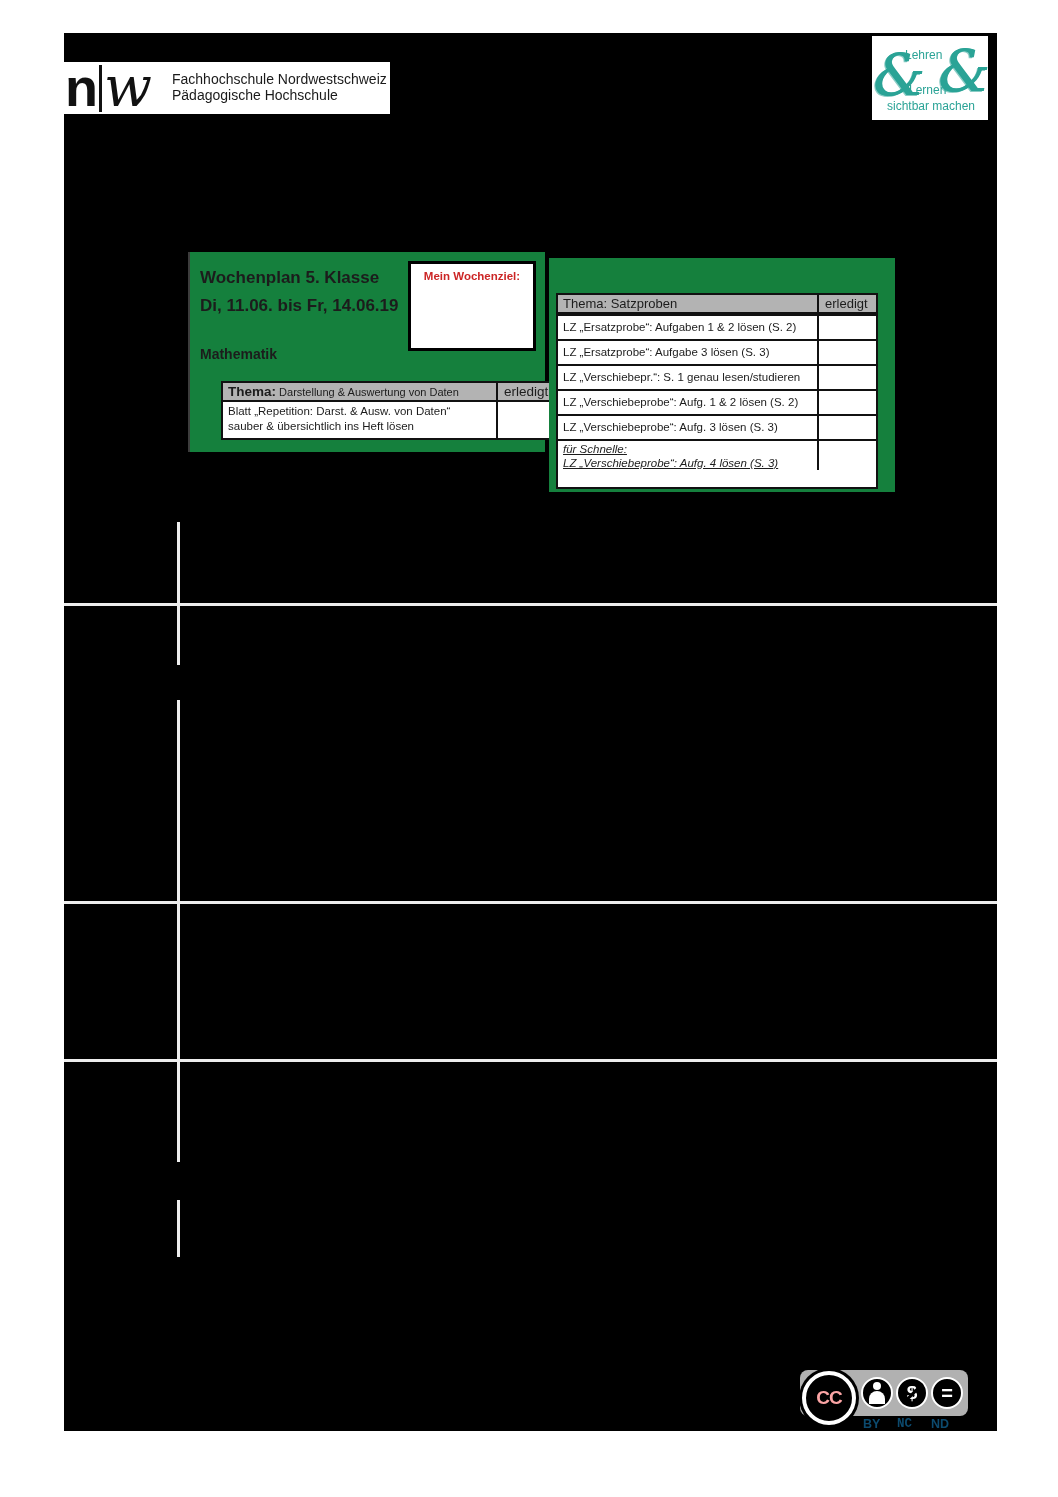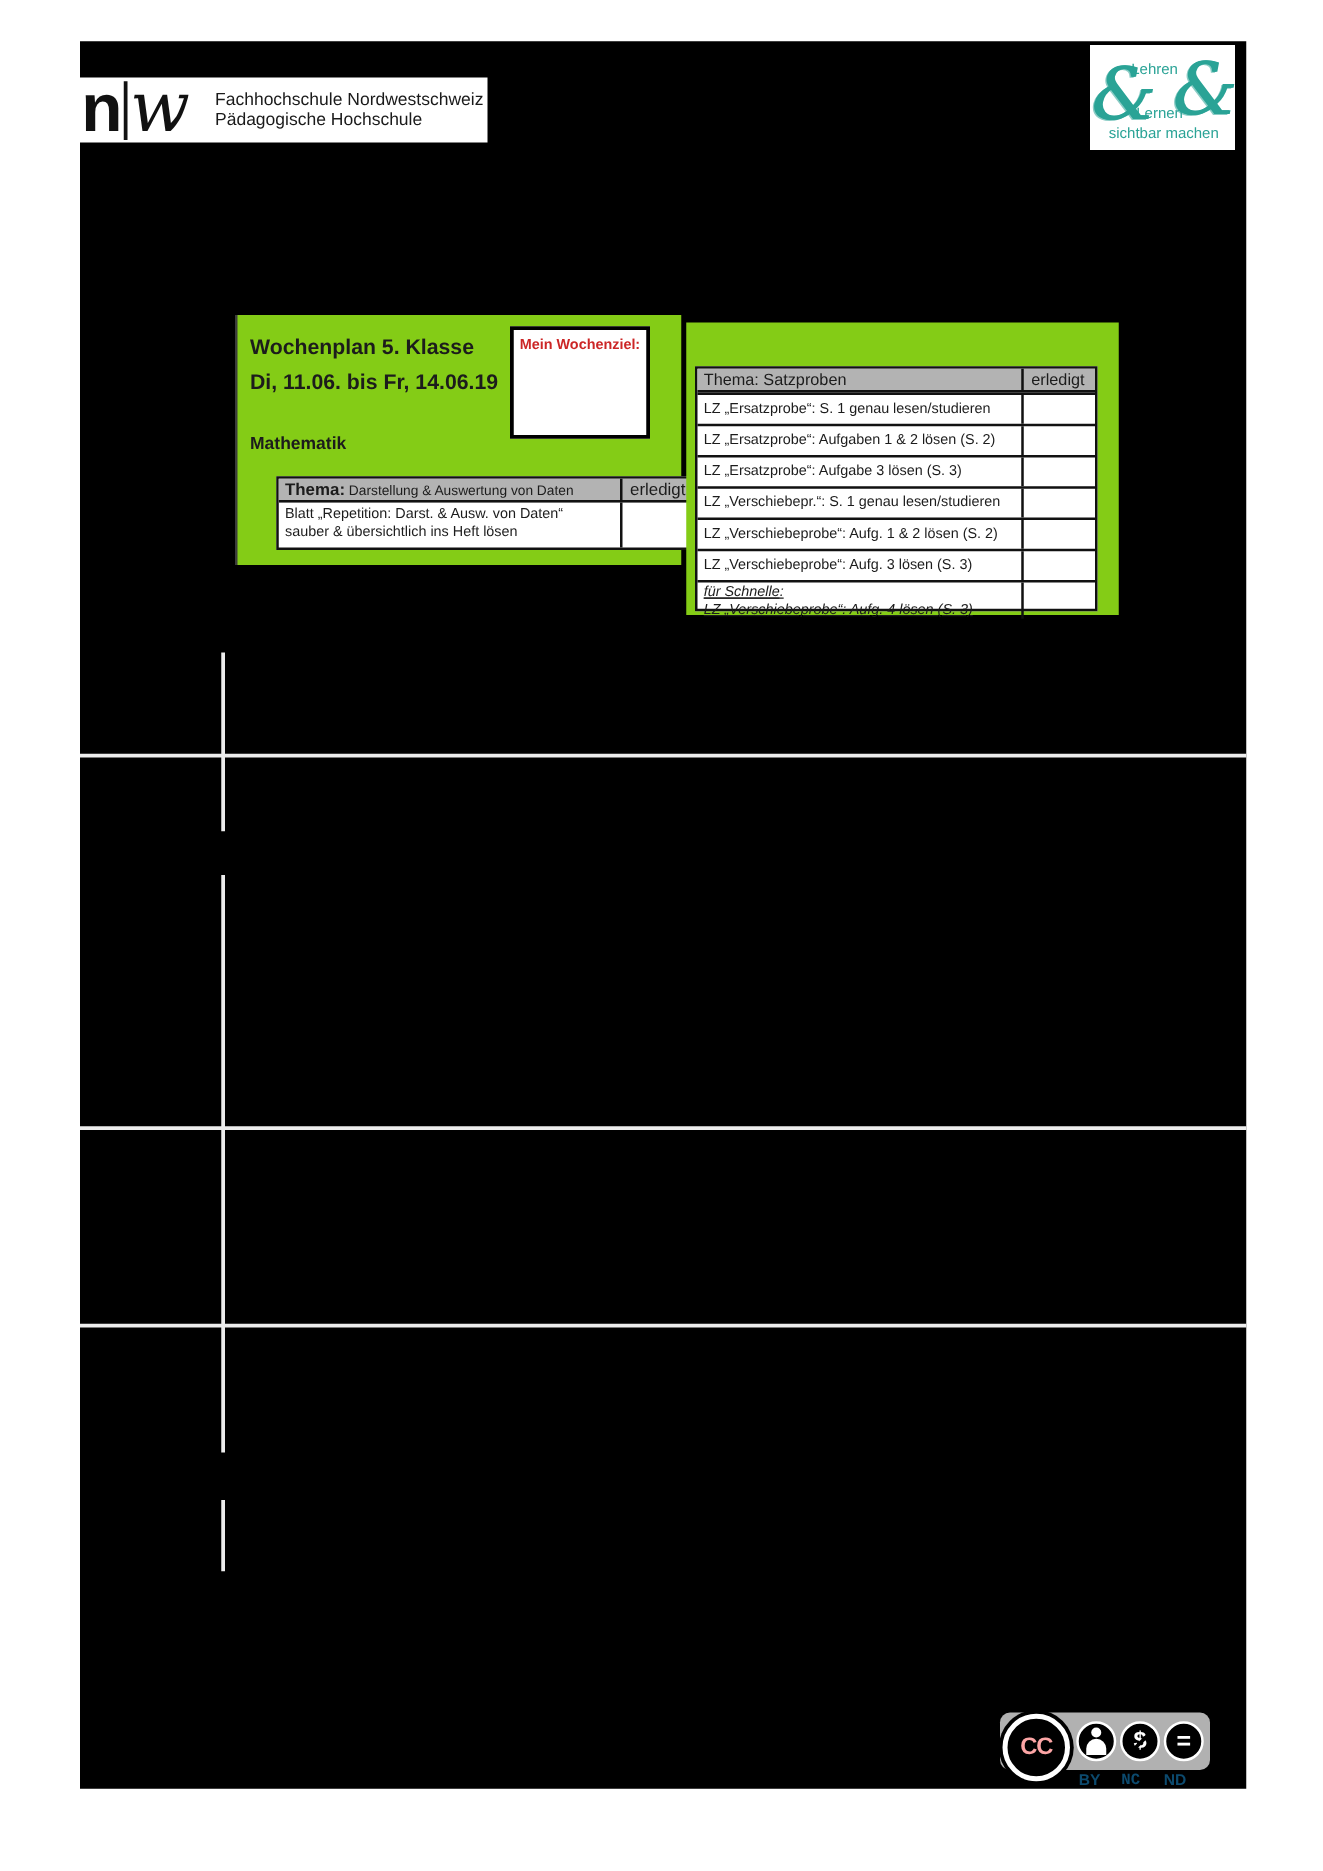--- a/index.html
+++ b/index.html
@@ -19,27 +19,27 @@
   .lls-box *{color:#2aa396;}
   .amp{position:absolute;font:italic 400 58px/1 "DejaVu Serif",serif;
        text-shadow:1px 0 0 #2aa396,-1px 1px 0 rgba(42,163,150,.55);}
   .amp-left{left:1px;top:10px;}
   .amp-right{left:66px;top:6px;}
   .lls-l1{position:absolute;left:33px;top:13px;font:400 12px/12px "Liberation Sans",sans-serif;}
   .lls-l2{position:absolute;left:37px;top:48px;font:400 12px/12px "Liberation Sans",sans-serif;}
   .lls-l3{position:absolute;left:7px;top:64px;width:104px;text-align:center;font:400 12px/13px "Liberation Sans",sans-serif;}
 
   
-  .shot{position:absolute;background:#84cc16;color:#1c1c1c;}
+  .shot{position:absolute;background:#15803d;color:#1c1c1c;}
   .wp-img{left:188px;top:252px;width:355px;height:200px;border-left:2px solid #3c3c3c;}
   .de-img{left:549px;top:258px;width:346px;height:234px;}
 
   .wp-title{position:absolute;left:10px;top:16px;font:700 17px/19px "Liberation Sans",sans-serif;}
   .wp-date{position:absolute;left:10px;top:44px;font:700 17px/19px "Liberation Sans",sans-serif;}
-  .goal-box{position:absolute;left:218px;top:9px;width:112px;height:90px;background:#fff;border:3px solid #000;box-sizing:border-box;}
+  .goal-box{position:absolute;left:218px;top:9px;width:128px;height:90px;background:#fff;border:3px solid #000;box-sizing:border-box;}
   .goal-label{display:block;margin-top:5px;text-align:center;font:700 11.5px/14px "Liberation Sans",sans-serif;color:#cc2626;}
   .wp-section{position:absolute;left:10px;top:94px;font:700 14px/16px "Liberation Sans",sans-serif;}
 
   .tbl{position:absolute;border:2px solid #111;box-sizing:border-box;background:#fff;}
   .wp-tbl{left:7px;top:129px;width:337px;height:59px;margin-left:24px;}
   .tbl-head{display:flex;background:#b3b3b3;border-bottom:2px solid #111;box-sizing:border-box;}
   .wp-tbl .tbl-head{height:19px;}
   .cell{box-sizing:border-box;padding-left:5px;}
   .wp-thema{width:273px;font:400 11px/17px "Liberation Sans",sans-serif;white-space:nowrap;}
   .wp-thema b{font:700 13.5px/17px "Liberation Sans",sans-serif;}
@@ -134,24 +134,20 @@
   </div>
 
   <div class="shot de-img">
     <div class="de-section">Deutsch</div>
     <div class="tbl de-tbl">
       <div class="tbl-head">
         <div class="cell de-thema">Thema: Satzproben</div>
         <div class="done-cell">erledigt</div>
       </div>
       <div class="de-row">
-        <div class="de-row-text">LZ „Ersatzprobe“: S. 1 genau lesen/studieren</div>
-        <div class="done-cell"></div>
-      </div>
-      <div class="de-row">
         <div class="de-row-text">LZ „Ersatzprobe“: Aufgaben 1 &amp; 2 lösen (S. 2)</div>
         <div class="done-cell"></div>
       </div>
       <div class="de-row">
         <div class="de-row-text">LZ „Ersatzprobe“: Aufgabe 3 lösen (S. 3)</div>
         <div class="done-cell"></div>
       </div>
       <div class="de-row">
         <div class="de-row-text">LZ „Verschiebepr.“: S. 1 genau lesen/studieren</div>
         <div class="done-cell"></div>

